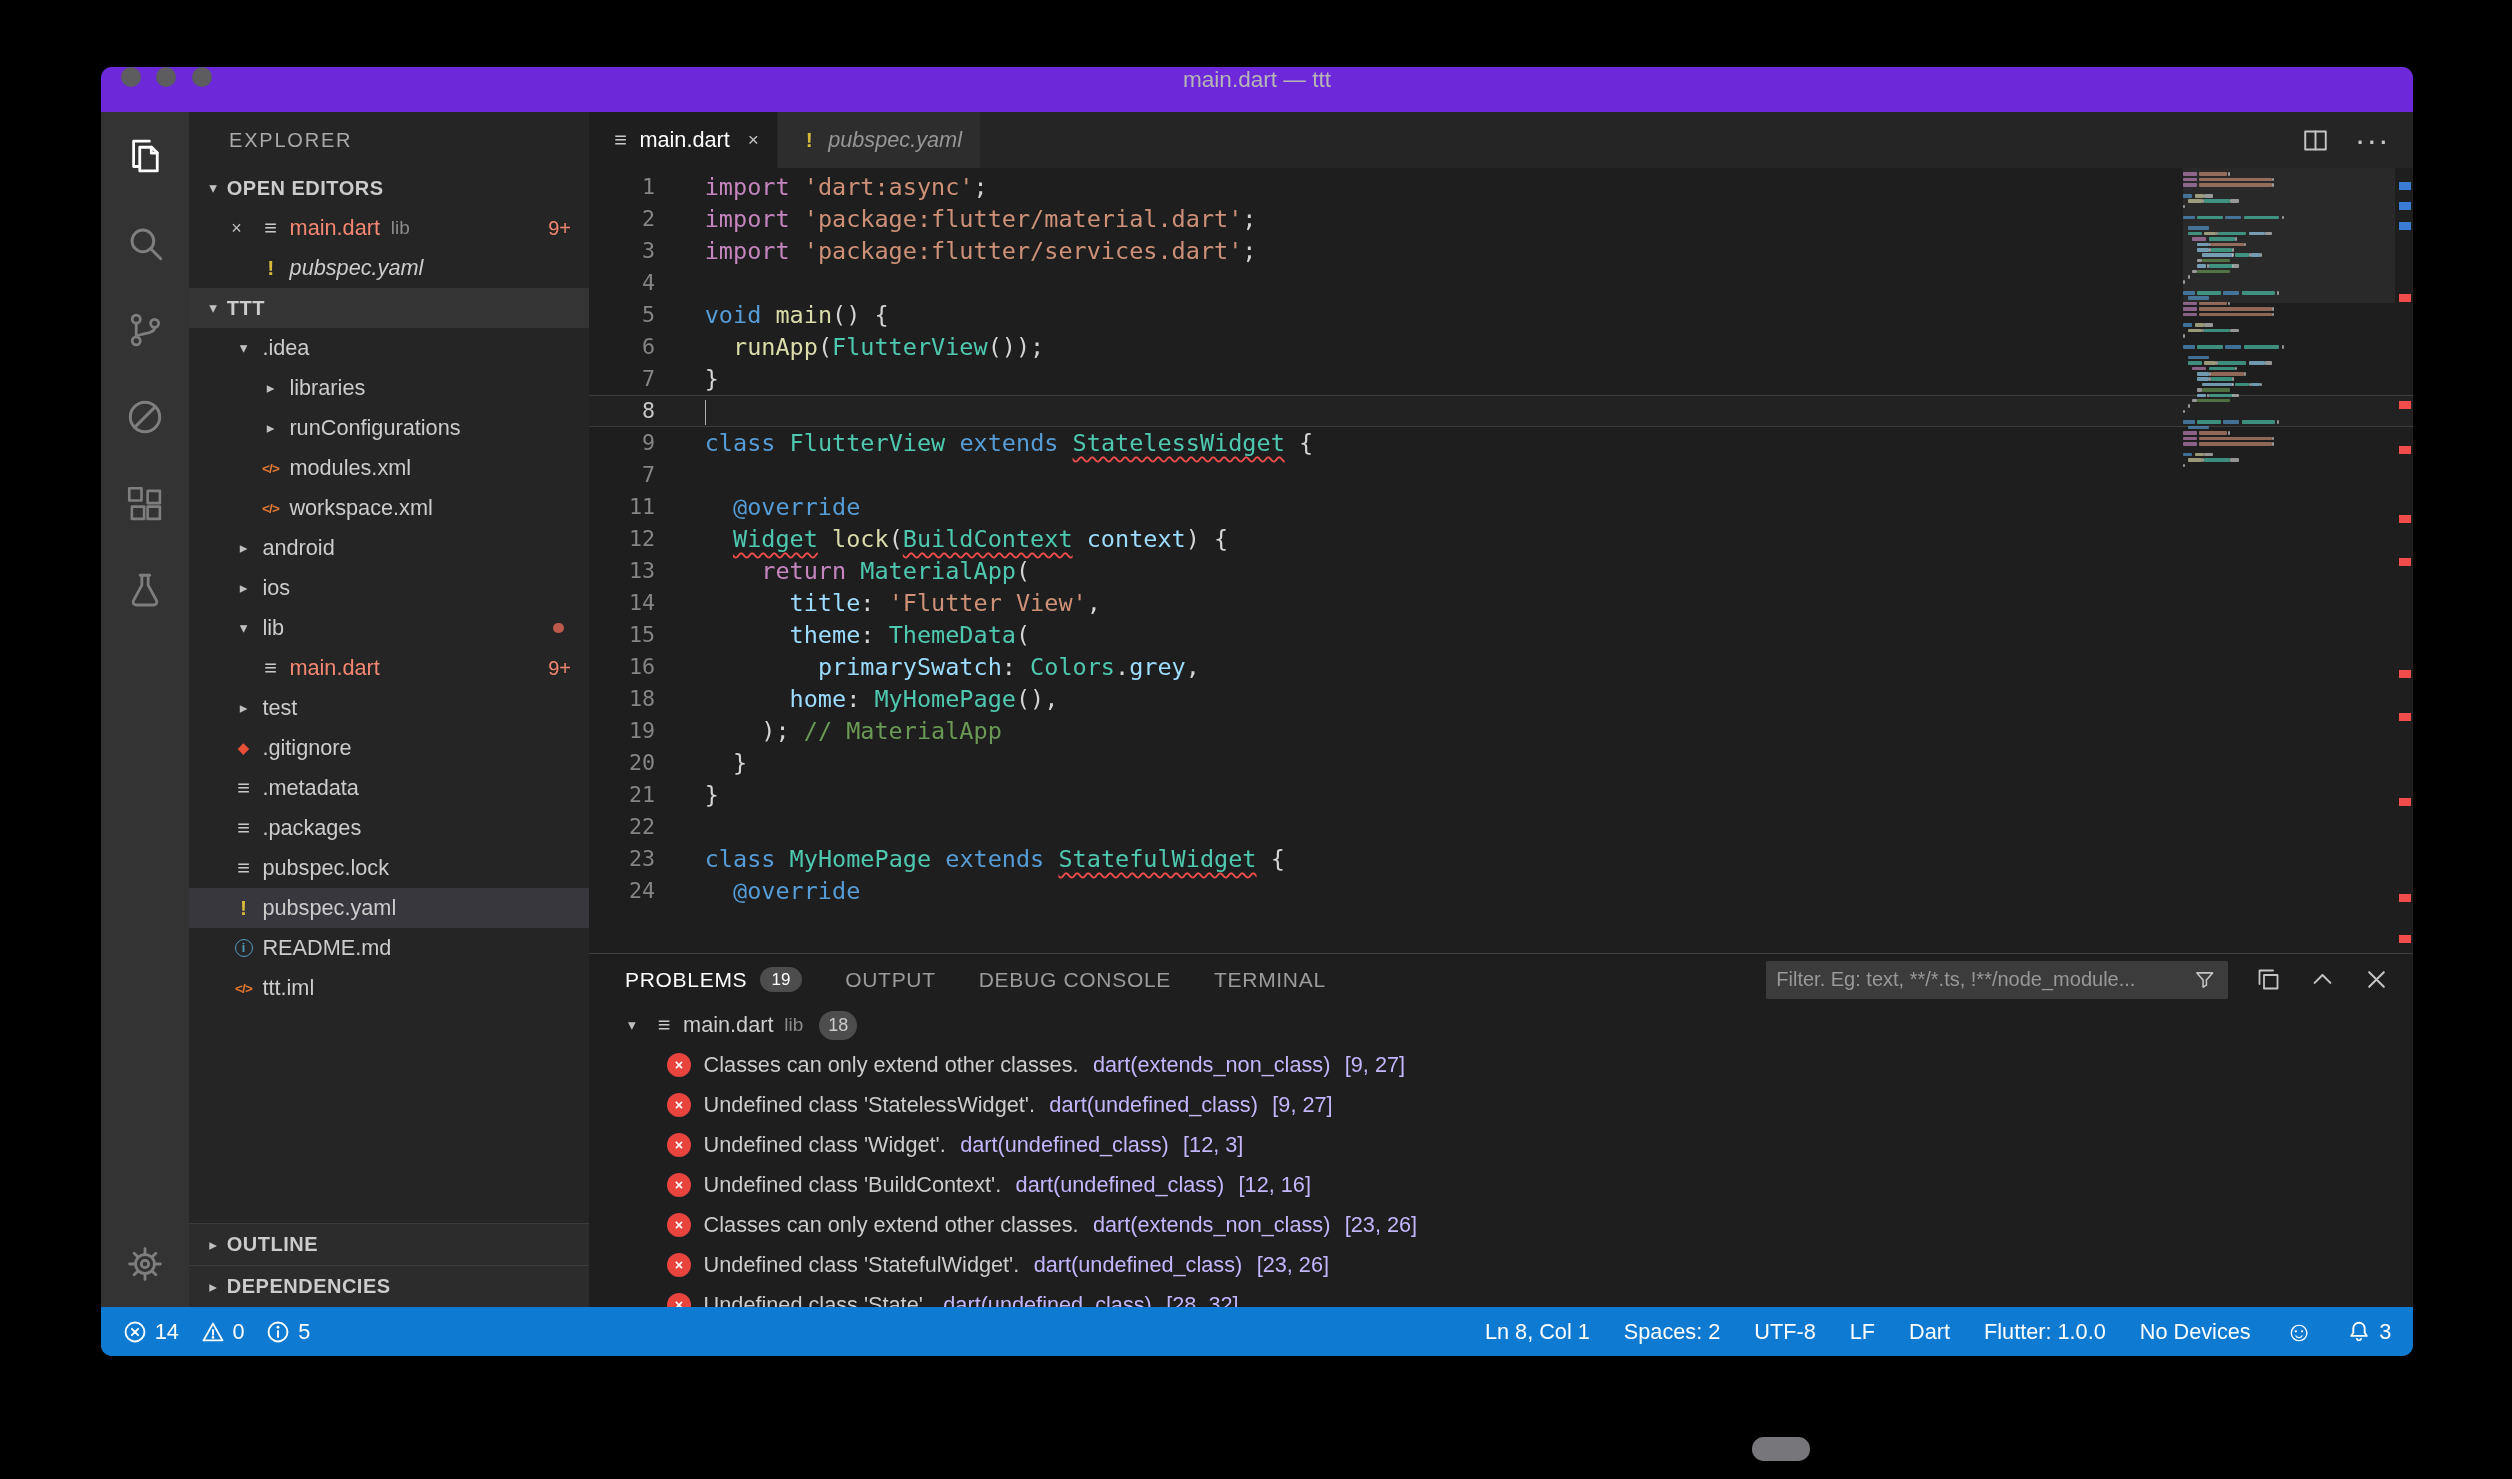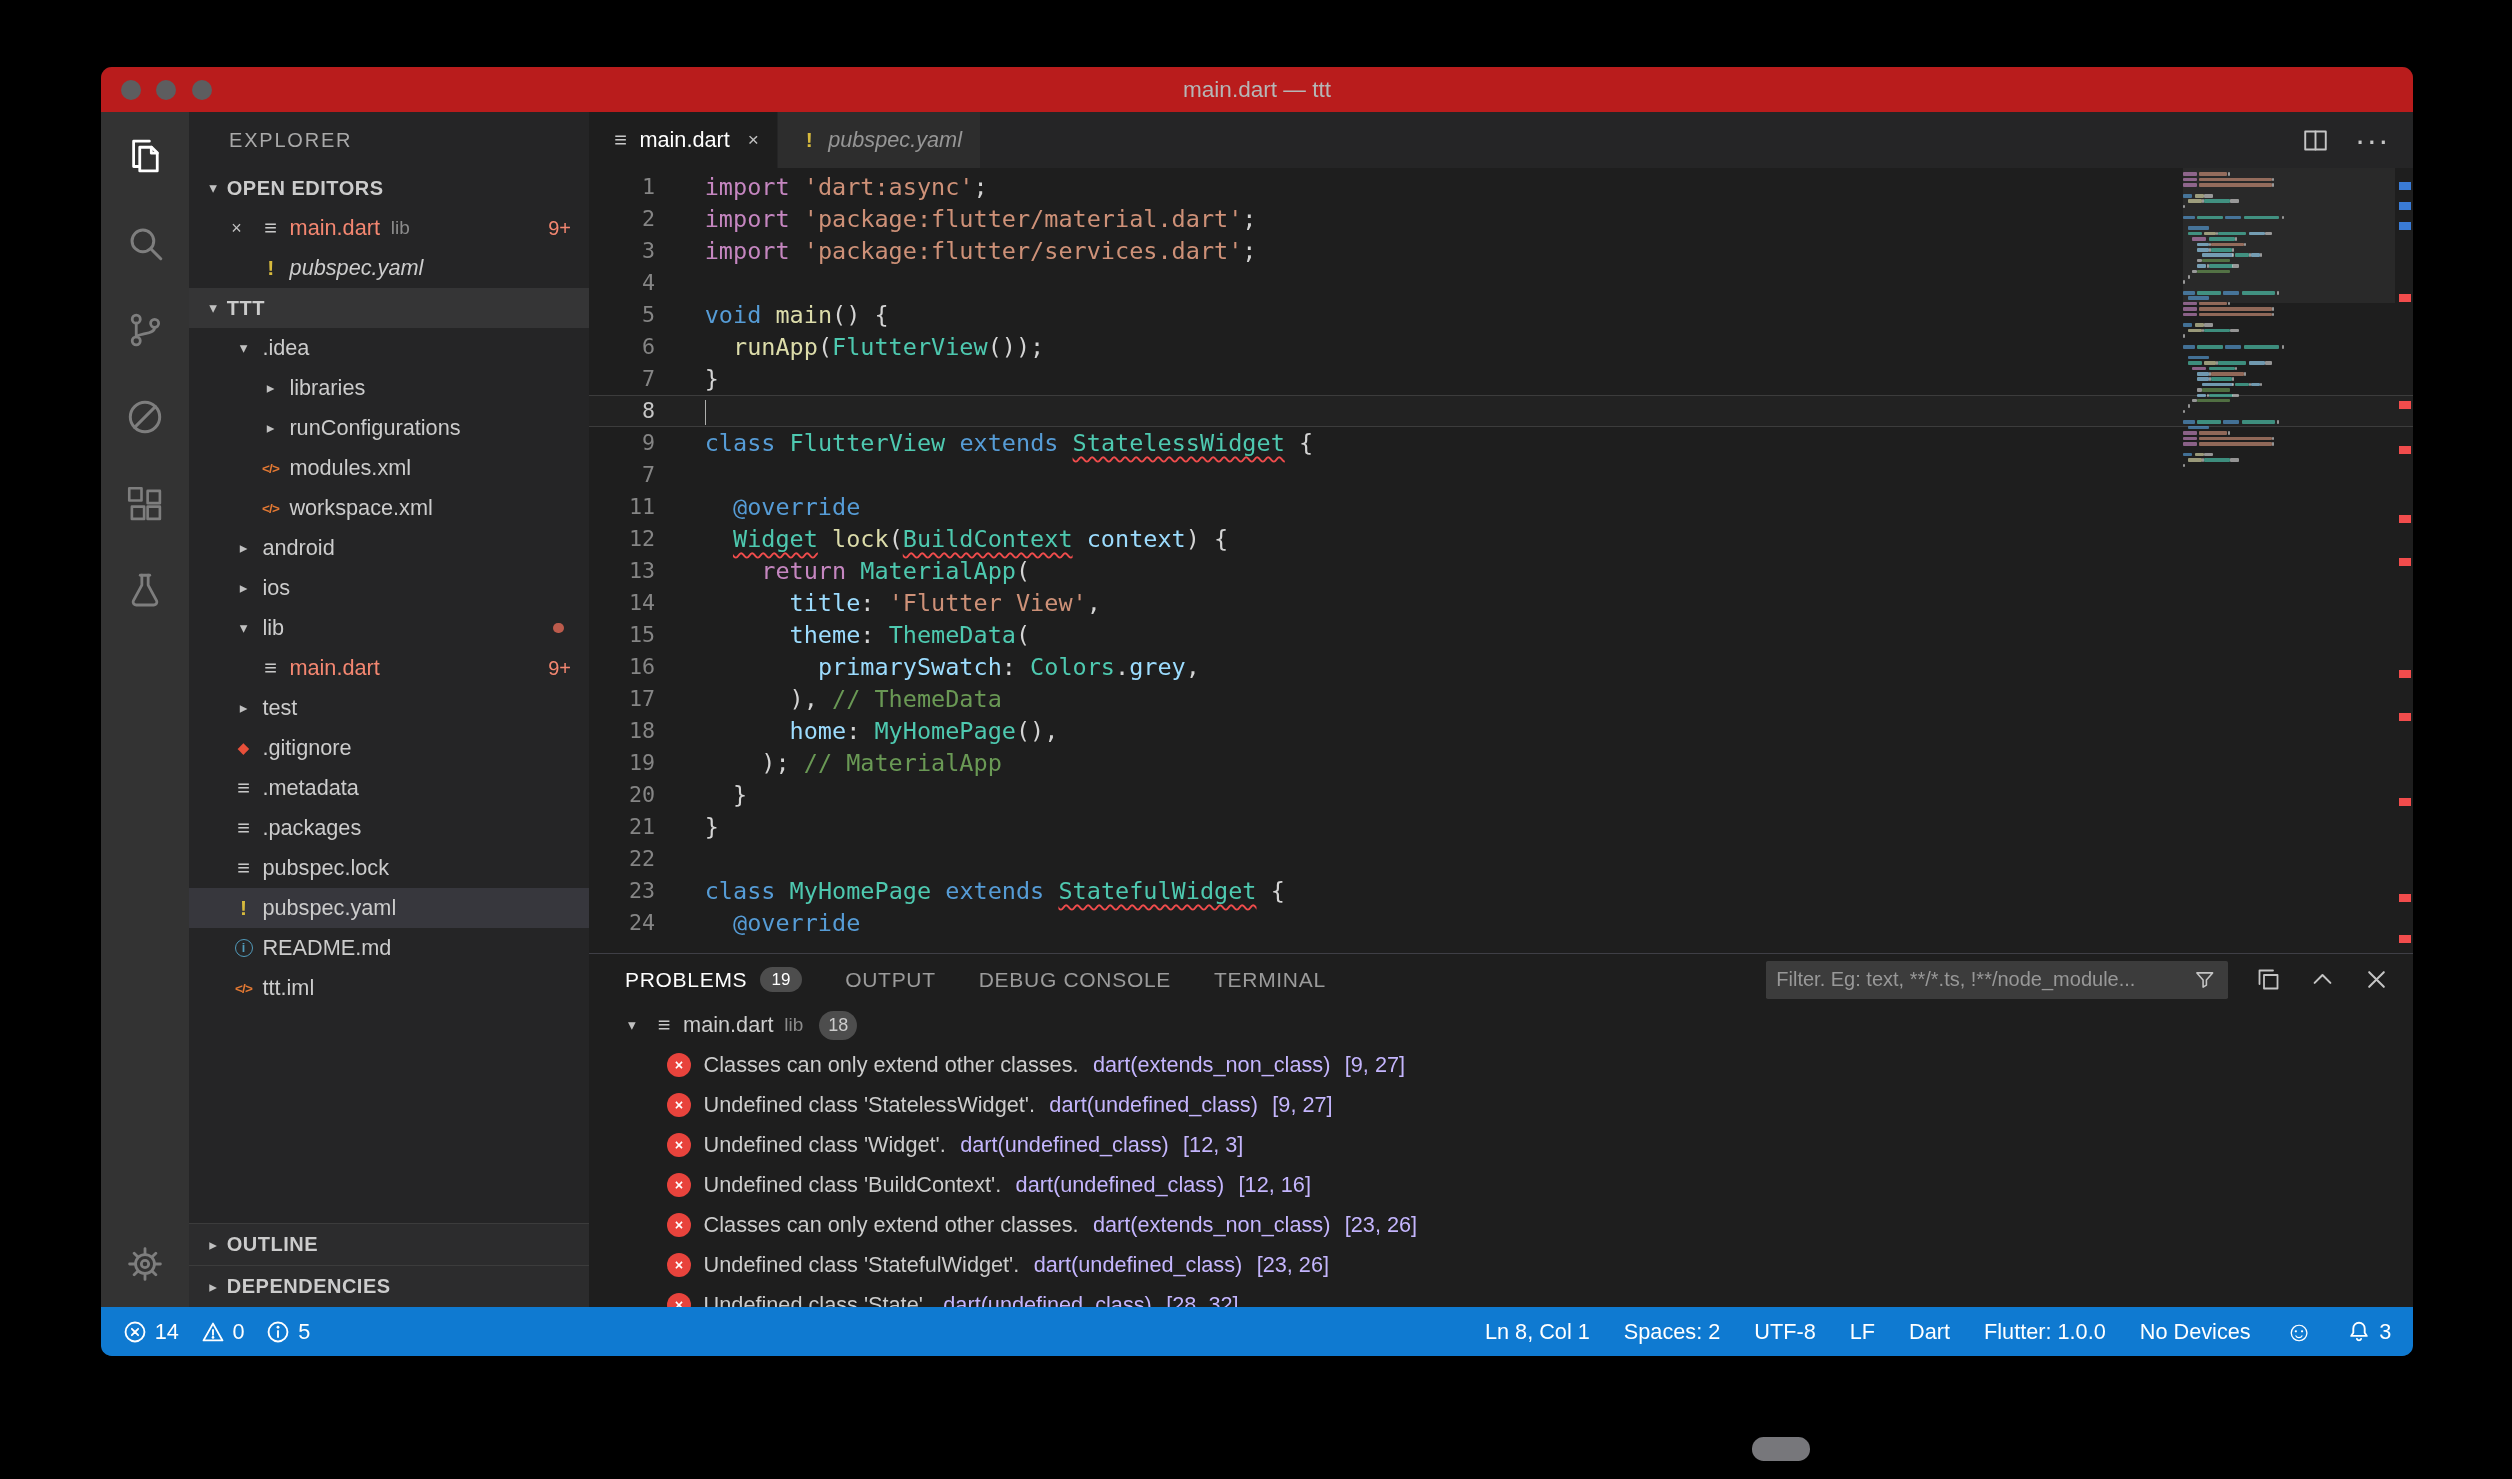--- a/index.html
+++ b/index.html
@@ -1,19 +1,19 @@
 <!DOCTYPE html>
 <html style="font-size:14.4px"><head>
 <meta charset="utf-8">
 <style>
   *{margin:0;padding:0;box-sizing:border-box}
   html,body{width:2512px;height:1480px;background:#000;overflow:hidden;font-family:"Liberation Sans",sans-serif;-webkit-font-smoothing:antialiased}
   .window{position:absolute;left:101px;top:67px;width:2312px;height:1289px;background:#1e1e1e;border-radius:10.8px;overflow:hidden;box-shadow:0 32px 81px rgba(0,0,0,.78)}
   
-  .titlebar{height:45px;background:#b91c1c;display:flex;align-items:center;position:relative;flex:none}
+  .titlebar{height:45px;background:#6d28d9;display:flex;align-items:flex-start;position:relative;flex:none}
   .traffic{display:flex;gap:15.3px;padding-left:20px;z-index:2}
   .tl{width:20px;height:20px;border-radius:50%;background:#5d5d5f}
   .title{position:absolute;left:0;right:0;text-align:center;color:#b6b6b6;font-size:22.6px}
   
   .main{display:flex;height:1195px}
   .activitybar{width:88px;background:#333333;display:flex;flex-direction:column}
   .ab-item{height:87px;display:flex;align-items:center;justify-content:center;color:#7e7e7e;cursor:pointer}
   .ab-item.active{color:#ffffff}
   .ab-item svg{width:42px;height:42px}
   .ab-spacer{flex:1}
@@ -406,24 +406,20 @@
             </div>
             <div class="code-row">
               <span class="gutter-num">15</span>
               <span class="code-text"><span class="tk-p">      </span><span class="tk-v">theme</span><span class="tk-p">: </span><span class="tk-t">ThemeData</span><span class="tk-p">(</span></span>
             </div>
             <div class="code-row">
               <span class="gutter-num">16</span>
               <span class="code-text"><span class="tk-p">        </span><span class="tk-v">primarySwatch</span><span class="tk-p">: </span><span class="tk-t">Colors</span><span class="tk-p">.</span><span class="tk-v">grey</span><span class="tk-p">,</span></span>
             </div>
             <div class="code-row">
-              <span class="gutter-num">17</span>
-              <span class="code-text"><span class="tk-p">      ), </span><span class="tk-c">// ThemeData</span></span>
-            </div>
-            <div class="code-row">
               <span class="gutter-num">18</span>
               <span class="code-text"><span class="tk-p">      </span><span class="tk-v">home</span><span class="tk-p">: </span><span class="tk-t">MyHomePage</span><span class="tk-p">(),</span></span>
             </div>
             <div class="code-row">
               <span class="gutter-num">19</span>
               <span class="code-text"><span class="tk-p">    ); </span><span class="tk-c">// MaterialApp</span></span>
             </div>
             <div class="code-row">
               <span class="gutter-num">20</span>
               <span class="code-text"><span class="tk-p">  }</span></span>

